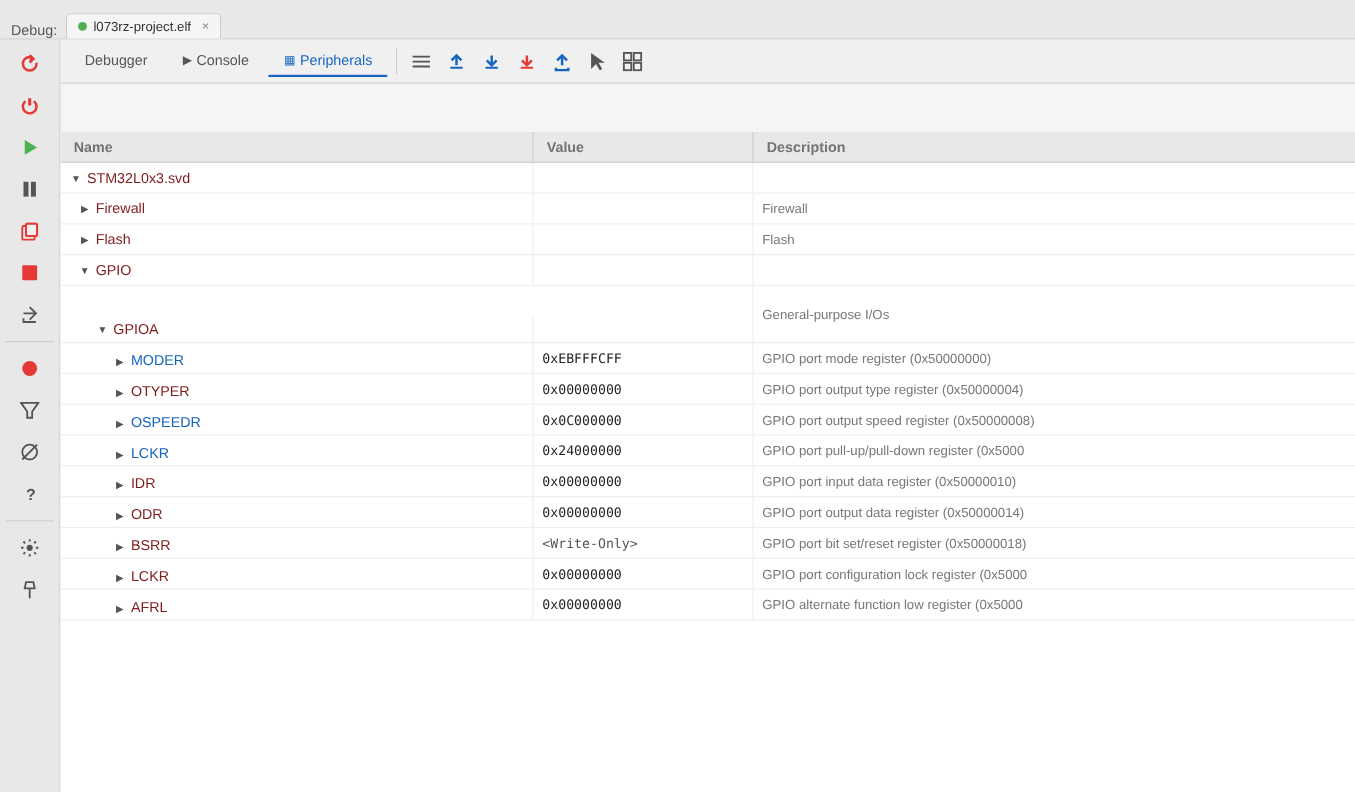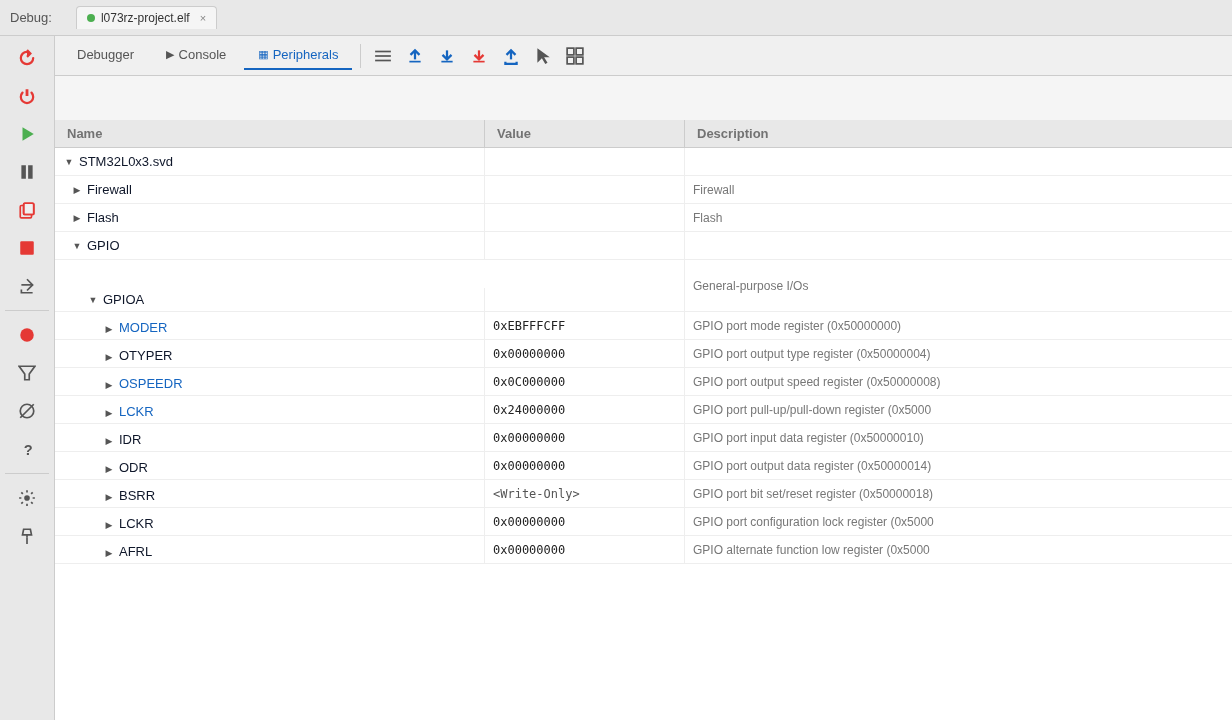--- a/index.html
+++ b/index.html
@@ -8,21 +8,21 @@
       font-size: 13px;
       background: #f0f0f0;
       width: 1232px;
       height: 720px;
       overflow: hidden;
     }
 
     
     .title-bar {
       display: flex;
-      align-items: center;
+      align-items: flex-end;
       background: #e8e8e8;
       border-bottom: 1px solid #ccc;
       height: 36px;
       padding: 0 10px;
       gap: 8px;
     }
     .title-bar-label {
       font-size: 13px;
       color: #555;
       font-weight: 500;
@@ -31,21 +31,20 @@
       display: flex;
       align-items: center;
       background: #f5f5f5;
       border: 1px solid #ccc;
       border-bottom: none;
       border-radius: 4px 4px 0 0;
       padding: 4px 10px;
       gap: 6px;
       font-size: 12px;
       color: #333;
-      margin-left: 16px;
     }
     .title-tab .dot {
       width: 8px; height: 8px;
       border-radius: 50%;
       background: #4caf50;
     }
     .close-x {
       font-size: 11px;
       color: #888;
       cursor: pointer;
@@ -193,21 +192,21 @@
       display: inline-flex;
       align-items: center;
       justify-content: center;
       font-size: 9px;
       color: #555;
       flex-shrink: 0;
     }
     .arrow-right::before { content: '▶'; }
     .arrow-down::before { content: '▼'; }
 
-    .name-text { color: #0f172a; }
+    .name-text { color: #7f1d1d; }
     .name-text.blue { color: #1565c0; }
     .value-text { font-family: monospace; font-size: 12px; color: #222; }
     .value-text.write-only { color: #555; font-style: normal; }
     .desc-text { color: #777; font-size: 12px; }
 
     
     .peripherals-table::-webkit-scrollbar { width: 8px; }
     .peripherals-table::-webkit-scrollbar-track { background: #f0f0f0; }
     .peripherals-table::-webkit-scrollbar-thumb { background: #bbb; border-radius: 4px; }
   </style>

